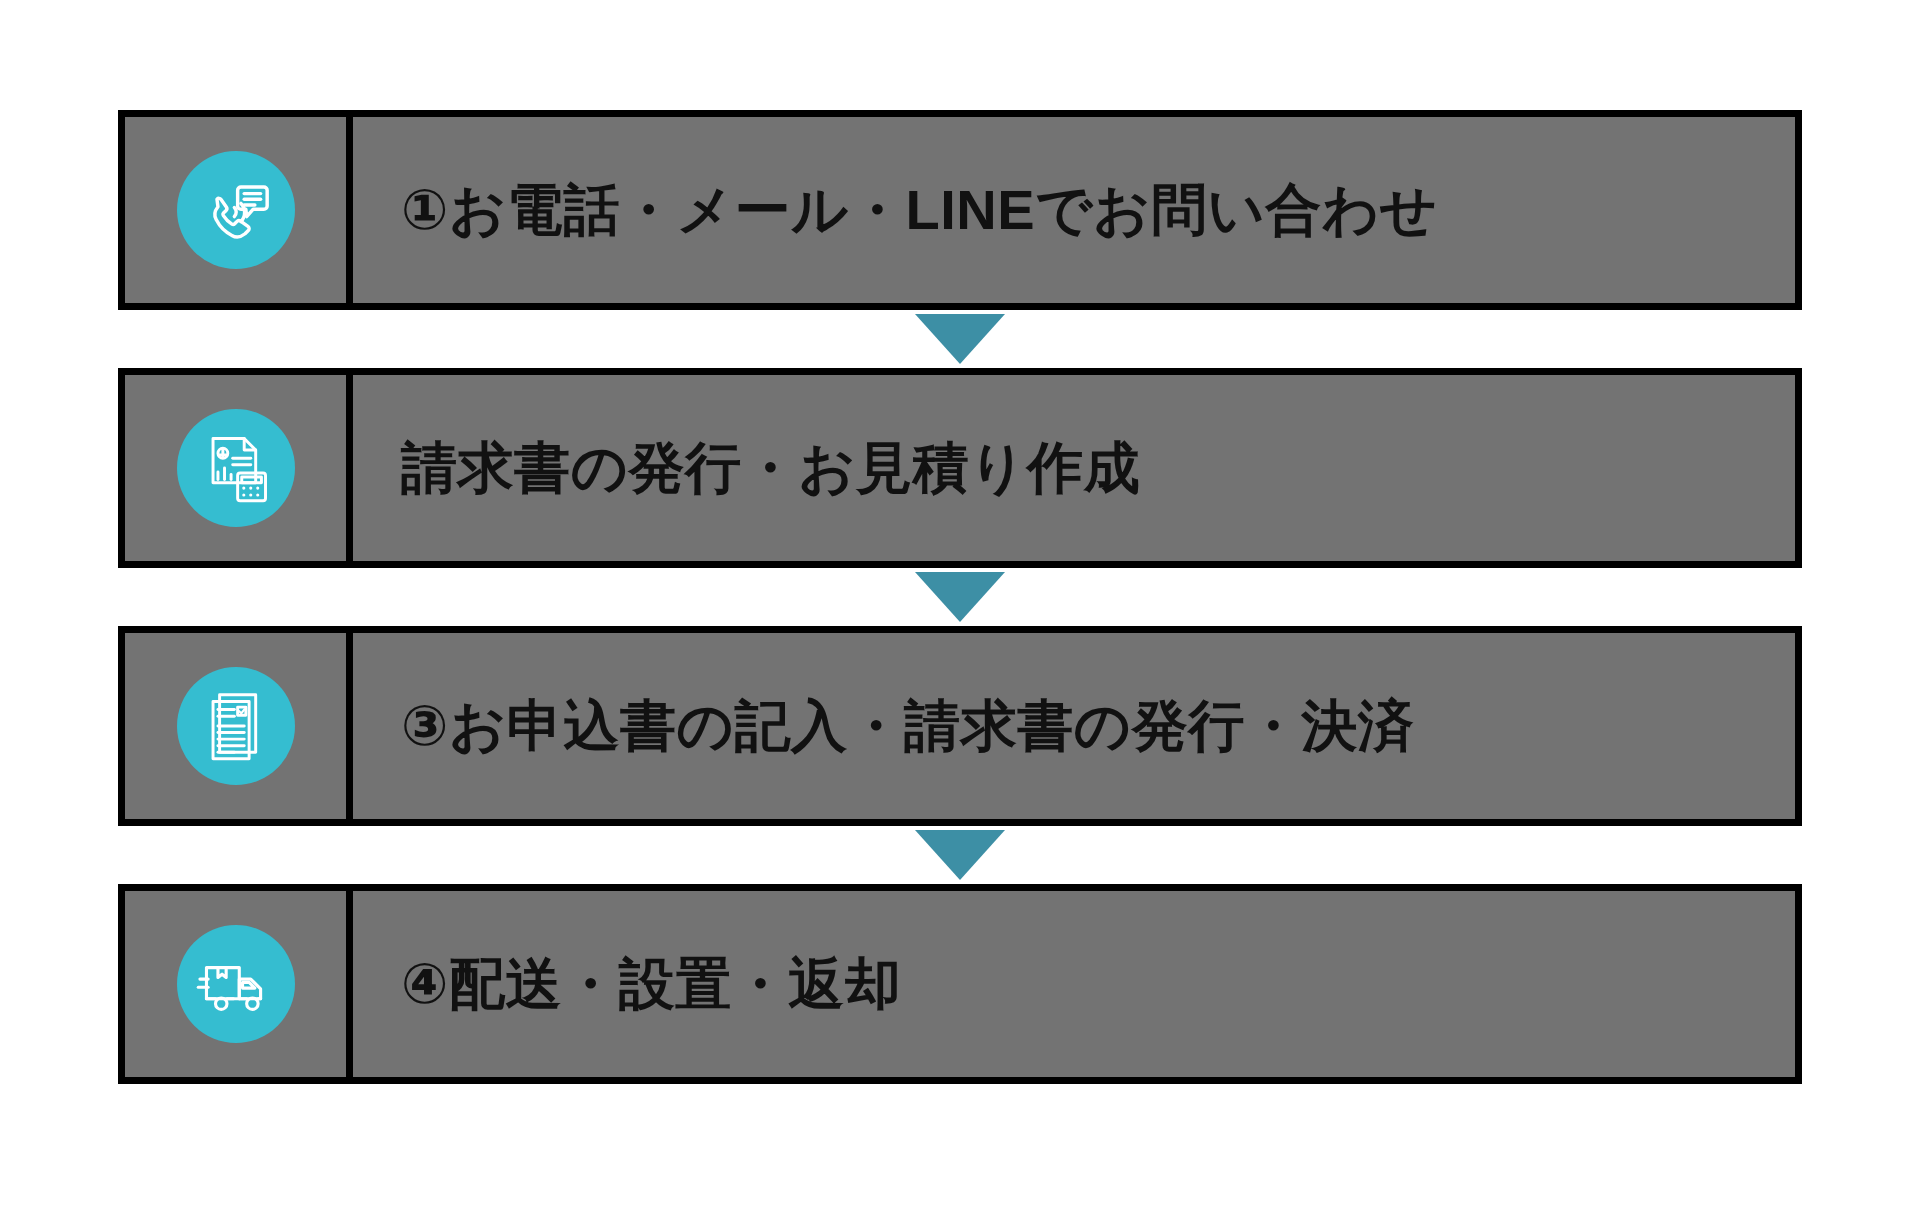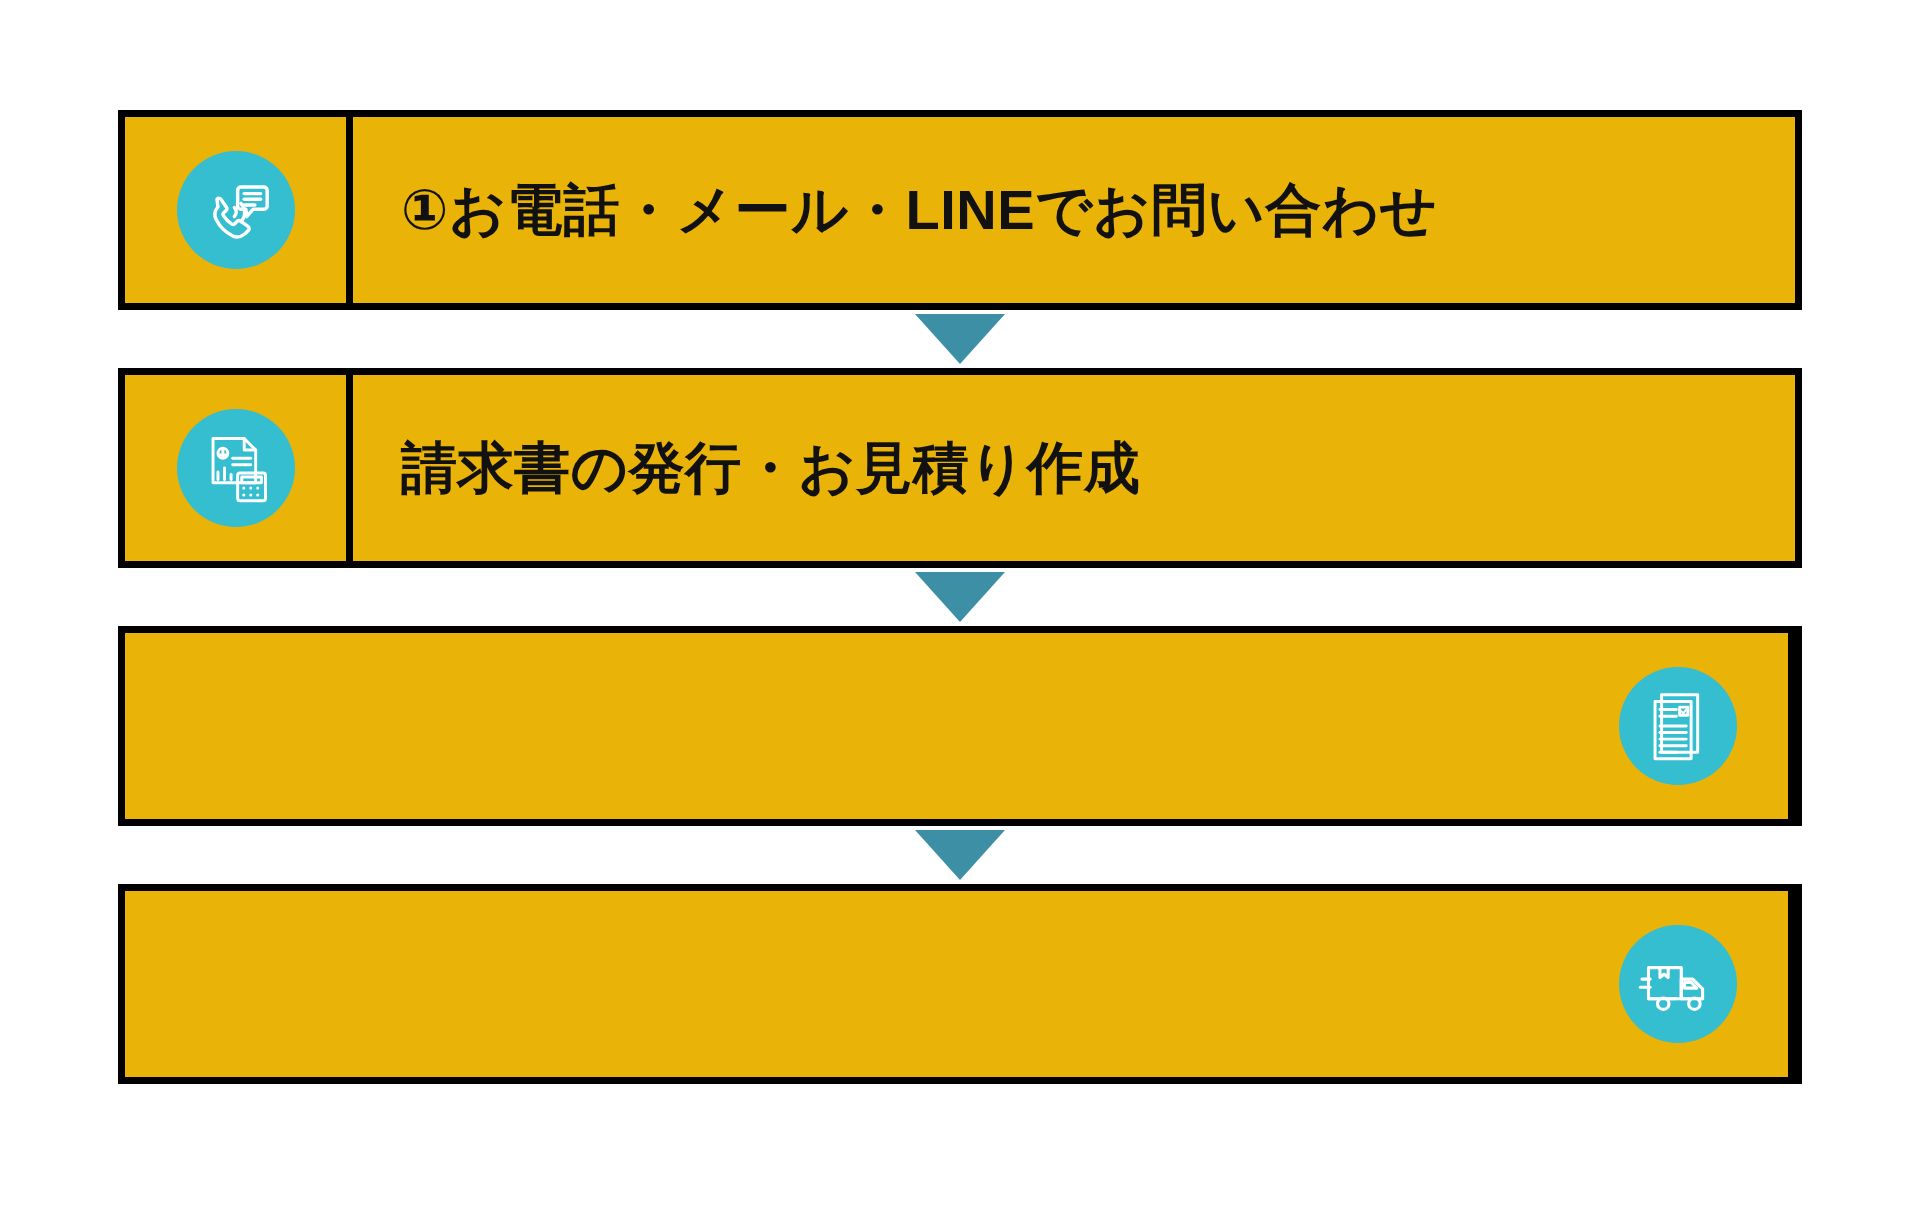--- a/index.html
+++ b/index.html
@@ -23,22 +23,21 @@
   }
 
   .flow-step {
     position: relative;
     display: flex;
     align-items: stretch;
     width: 1684px;
     height: 200px;
     border: 7px solid #000000;
     box-sizing: border-box;
-    background: #eab308;
-    justify-content: flex-end;
+    background: #737373;
   }
 
   .step-icon-cell {
     width: 228px;
     flex: 0 0 228px;
     border-right: 7px solid #000000;
     box-sizing: border-box;
     display: flex;
     align-items: center;
     justify-content: center;
@@ -182,20 +181,23 @@
 
             <path d="M28 50h32"></path>
             <path d="M28 58h32"></path>
             <path d="M28 66h32"></path>
             <path d="M28 74h32"></path>
             <path d="M28 82h20"></path>
           </svg>
         </span>
       </div>
     </div>
+    <div class="step-label-cell">
+      <span class="step-label">③お申込書の記入・請求書の発行・決済</span>
+    </div>
   </div>
 
   <div class="flow-connector">
     <div class="arrow-down"></div>
   </div>
 
   <div class="flow-step">
     <div class="step-icon-cell">
       <div class="icon-disc" style="background:#35bdd0;">
         <span>
@@ -214,15 +216,18 @@
             <path d="M39 68h8"></path>
             <path d="M54 68h9"></path>
             <path d="M77 68h3"></path>
 
             <path d="M6 44h10"></path>
             <path d="M4 54h12"></path>
           </svg>
         </span>
       </div>
     </div>
+    <div class="step-label-cell">
+      <span class="step-label">④配送・設置・返却</span>
+    </div>
   </div>
 
 </div>
 
 </body></html>

